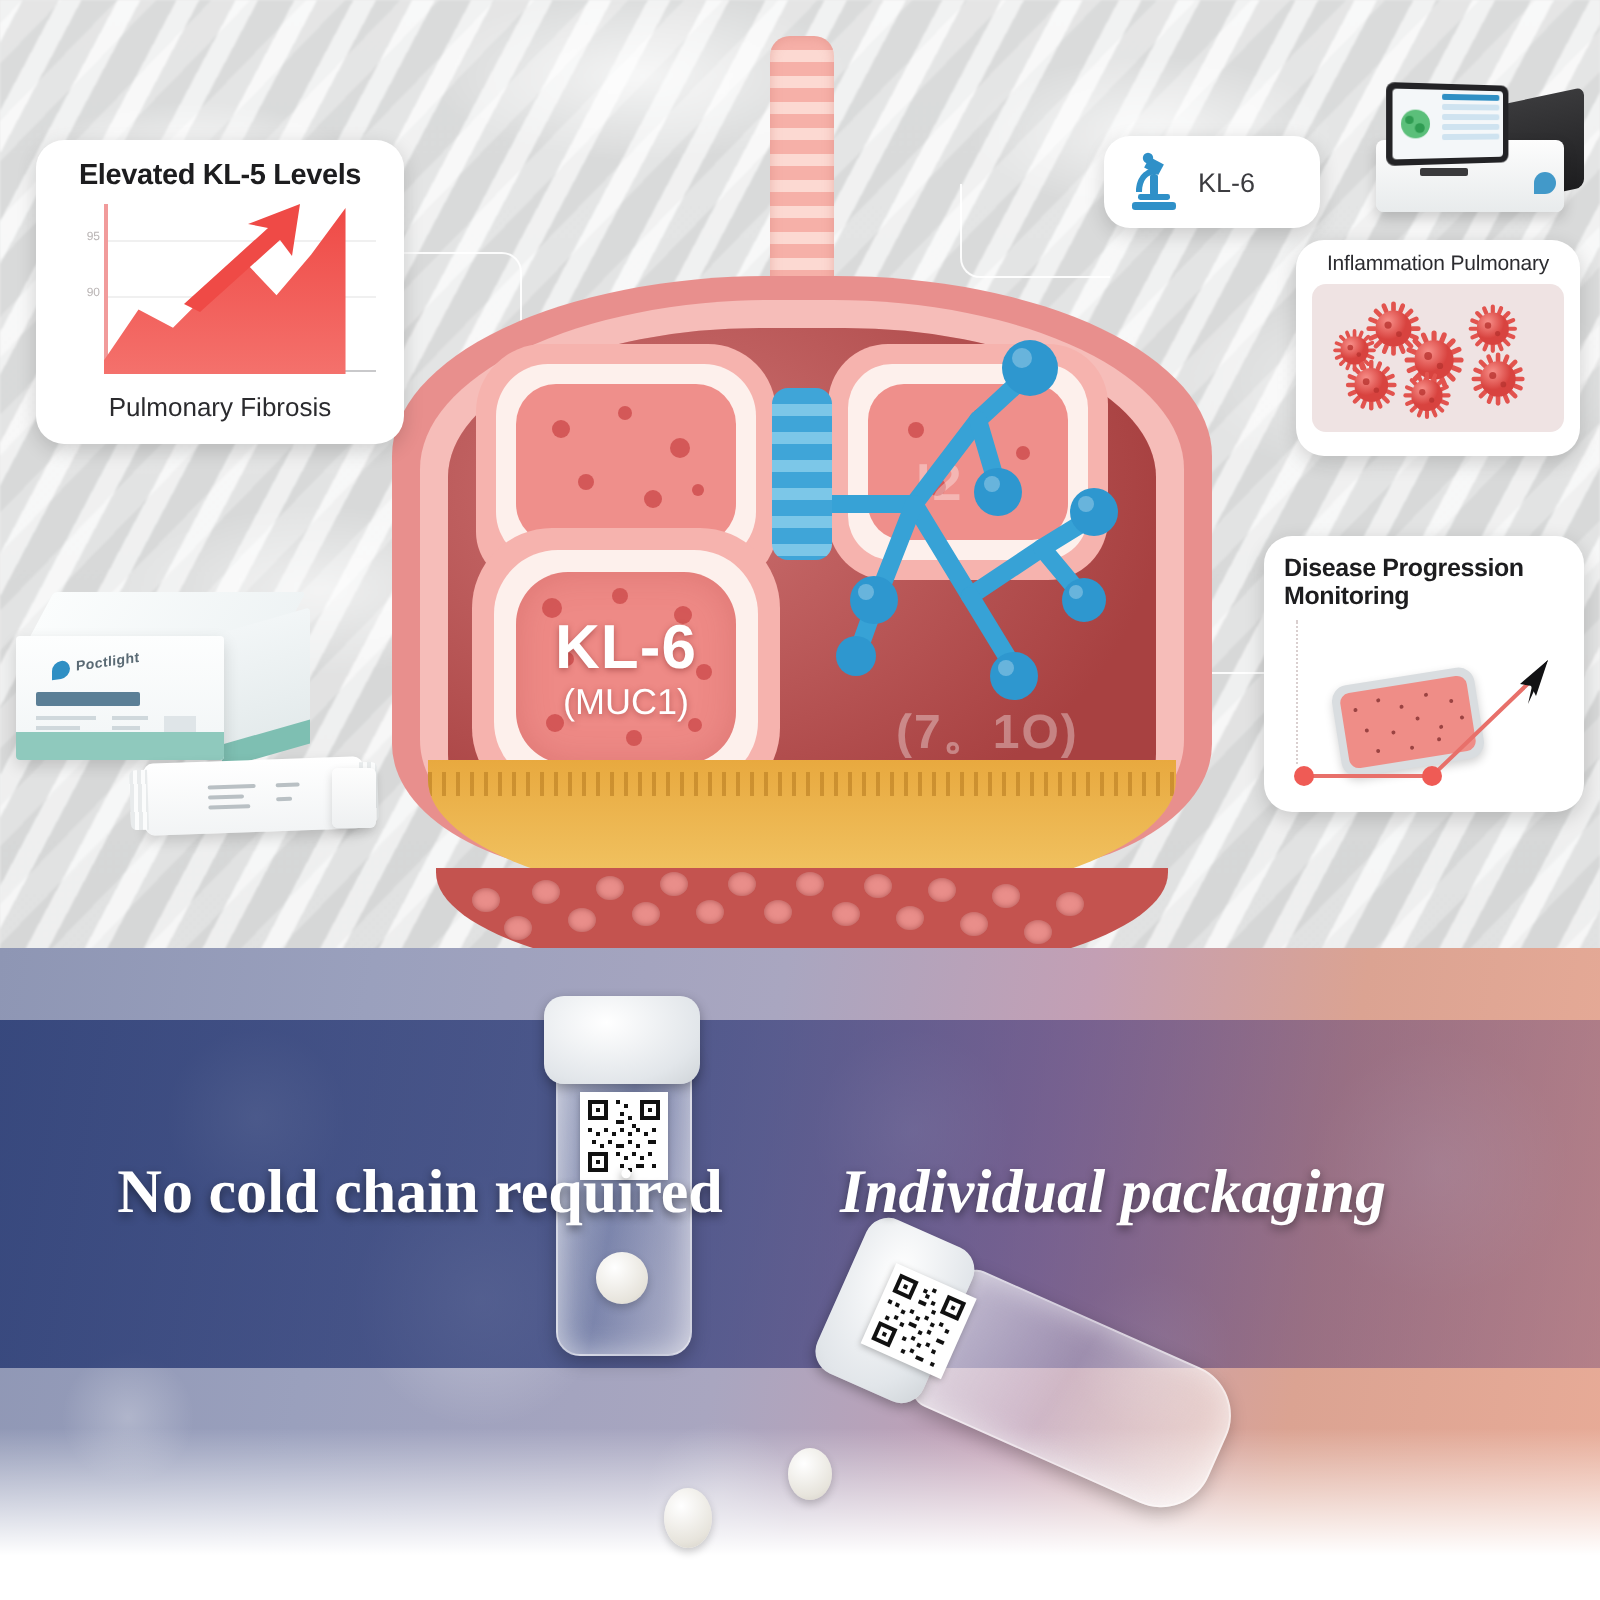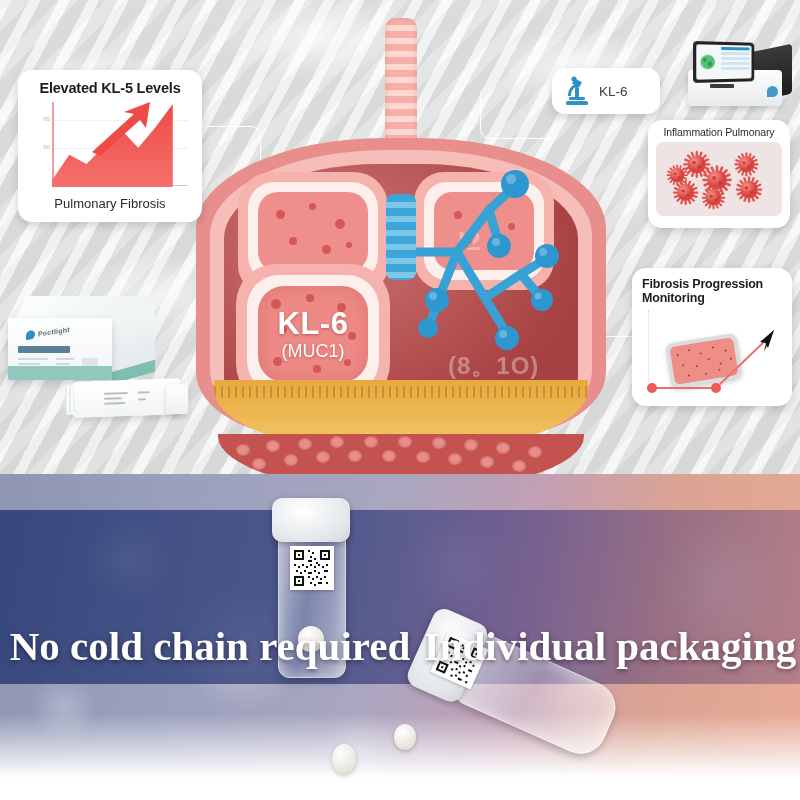--- a/index.html
+++ b/index.html
@@ -134,24 +134,24 @@
       radial-gradient(circle 70px at 57% 28%, rgba(255,255,255,.24), rgba(255,255,255,0) 72%),
       radial-gradient(circle 56px at 72% 62%, rgba(255,255,255,.20), rgba(255,255,255,0) 72%),
       radial-gradient(circle 90px at 90% 34%, rgba(255,255,255,.22), rgba(255,255,255,0) 72%),
       radial-gradient(circle 52px at 45% 84%, rgba(255,255,255,.20), rgba(255,255,255,0) 72%);}
   .bn-dark{position:absolute;left:0;top:36px;width:800px;height:174px;
     background:linear-gradient(100deg, rgba(22,42,104,.72) 0%, rgba(32,48,112,.66) 38%,
       rgba(62,52,118,.60) 62%, rgba(92,64,118,.52) 82%, rgba(120,78,120,.46) 100%);}
   .bn-fade{position:absolute;left:0;bottom:0;width:800px;height:86px;
     background:linear-gradient(rgba(255,255,255,0), #ffffff 74%);}
   .bn-text{position:absolute;top:104px;left:0;width:800px;display:flex;z-index:8;
-    font-family:"Liberation Serif", serif;color:#fff;font-weight:bold;font-size:41px;
-    text-shadow:0 2px 5px rgba(0,0,0,.45);margin-top:44px;}
+    font-family:"Liberation Serif", serif;color:#fff;font-weight:bold;font-size:31px;
+    text-shadow:0 2px 5px rgba(0,0,0,.45);}
   .bn-t1{width:420px;text-align:center;}
-  .bn-t2{width:380px;text-align:center;}
+  .bn-t2{width:380px;font-style:italic;}
 
   .vial{position:absolute;z-index:7;}
   .vial-body{position:absolute;border-radius:6px 6px 12px 12px;
     background:linear-gradient(100deg, rgba(255,255,255,.58), rgba(230,238,248,.30) 45%, rgba(255,255,255,.55));
     border:1px solid rgba(255,255,255,.55);
     box-shadow:inset 0 0 14px rgba(255,255,255,.5), 0 3px 9px rgba(0,0,0,.25);}
   .vial-cap{position:absolute;border-radius:10px;
     background:radial-gradient(ellipse at 40% 30%, #ffffff, #e2e6ea 70%, #cfd4d8);
     box-shadow:0 2px 6px rgba(0,0,0,.3);}
   .qr{position:absolute;background:#fff;padding:2px;box-sizing:border-box;
@@ -262,21 +262,21 @@
             <div class="spot" style="left:50%;top:82%;width:8px;height:8px;"></div>
             <div class="spot" style="left:78%;top:76%;width:7px;height:7px;"></div>
           </div>
         </div>
         <div class="kl6">
           <div class="t1">KL-6</div>
           <div class="t2">(MUC1)</div>
         </div>
 
         <div class="ghost" style="left:262px;top:88px;">I2</div>
-        <div class="ghost" style="left:252px;top:212px;font-size:24px;">(8。1O)</div>
+        <div class="ghost" style="left:252px;top:212px;font-size:24px;">(7。1O)</div>
 
         <svg class="bronch" viewBox="0 0 180 230">
           <g stroke="#37a2d6" stroke-width="9" fill="none" stroke-linecap="round">
             <path d="M2,104 L46,104"></path>
             <path d="M46,104 L78,62"></path>
             <path d="M46,104 L74,150"></path>
             <path d="M78,62 L104,38"></path>
             <path d="M78,62 L88,96"></path>
             <path d="M74,150 L110,126"></path>
             <path d="M74,150 L96,186"></path>
@@ -406,21 +406,21 @@
           <use href="#vir" x="31" y="57" transform="scale(.86) translate(4,2)"></use>
           <use href="#vir" x="62" y="38" transform="scale(1) translate(0,0)"></use>
           <use href="#vir" x="59" y="62" transform="scale(.8) translate(14,8)"></use>
           <use href="#vir" x="98" y="24" transform="scale(.82) translate(14,3)"></use>
           <use href="#vir" x="97" y="50" transform="scale(.9) translate(8,3)"></use>
         </svg>
       </div>
     </div>
 
     <div class="card prog-card">
-      <div class="prog-title">Fibrosis Progression Monitoring</div>
+      <div class="prog-title">Disease Progression Monitoring</div>
       <div class="prog-plot">
         <div class="prog-dashy"></div>
         <div class="tray">
           <div class="tray-in">
             <div class="tspk" style="left:10%;top:20%"></div>
               <div class="tspk" style="left:28%;top:12%"></div>
             <div class="tspk" style="left:46%;top:26%"></div>
               <div class="tspk" style="left:66%;top:16%"></div>
             <div class="tspk" style="left:84%;top:30%"></div>
               <div class="tspk" style="left:16%;top:50%"></div>

